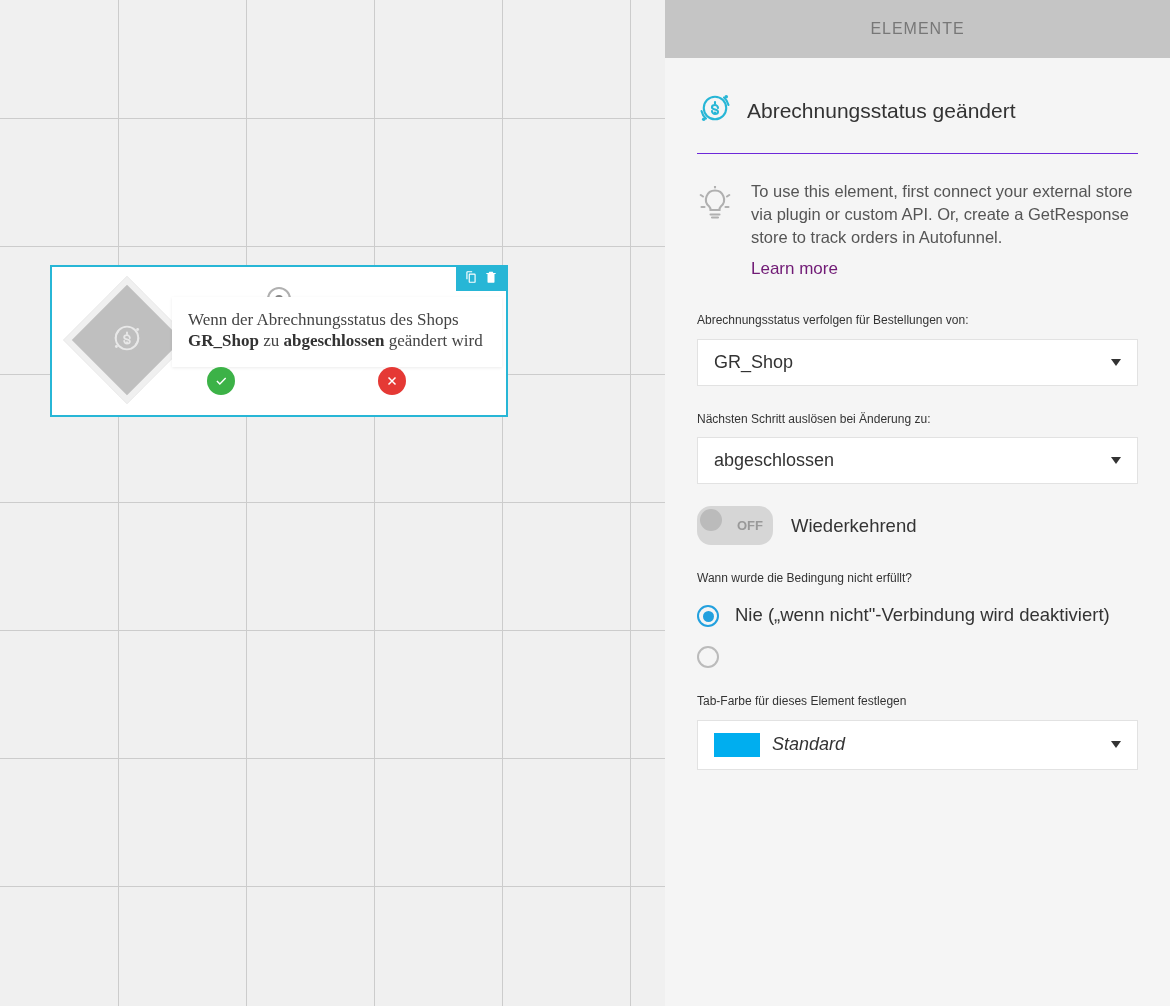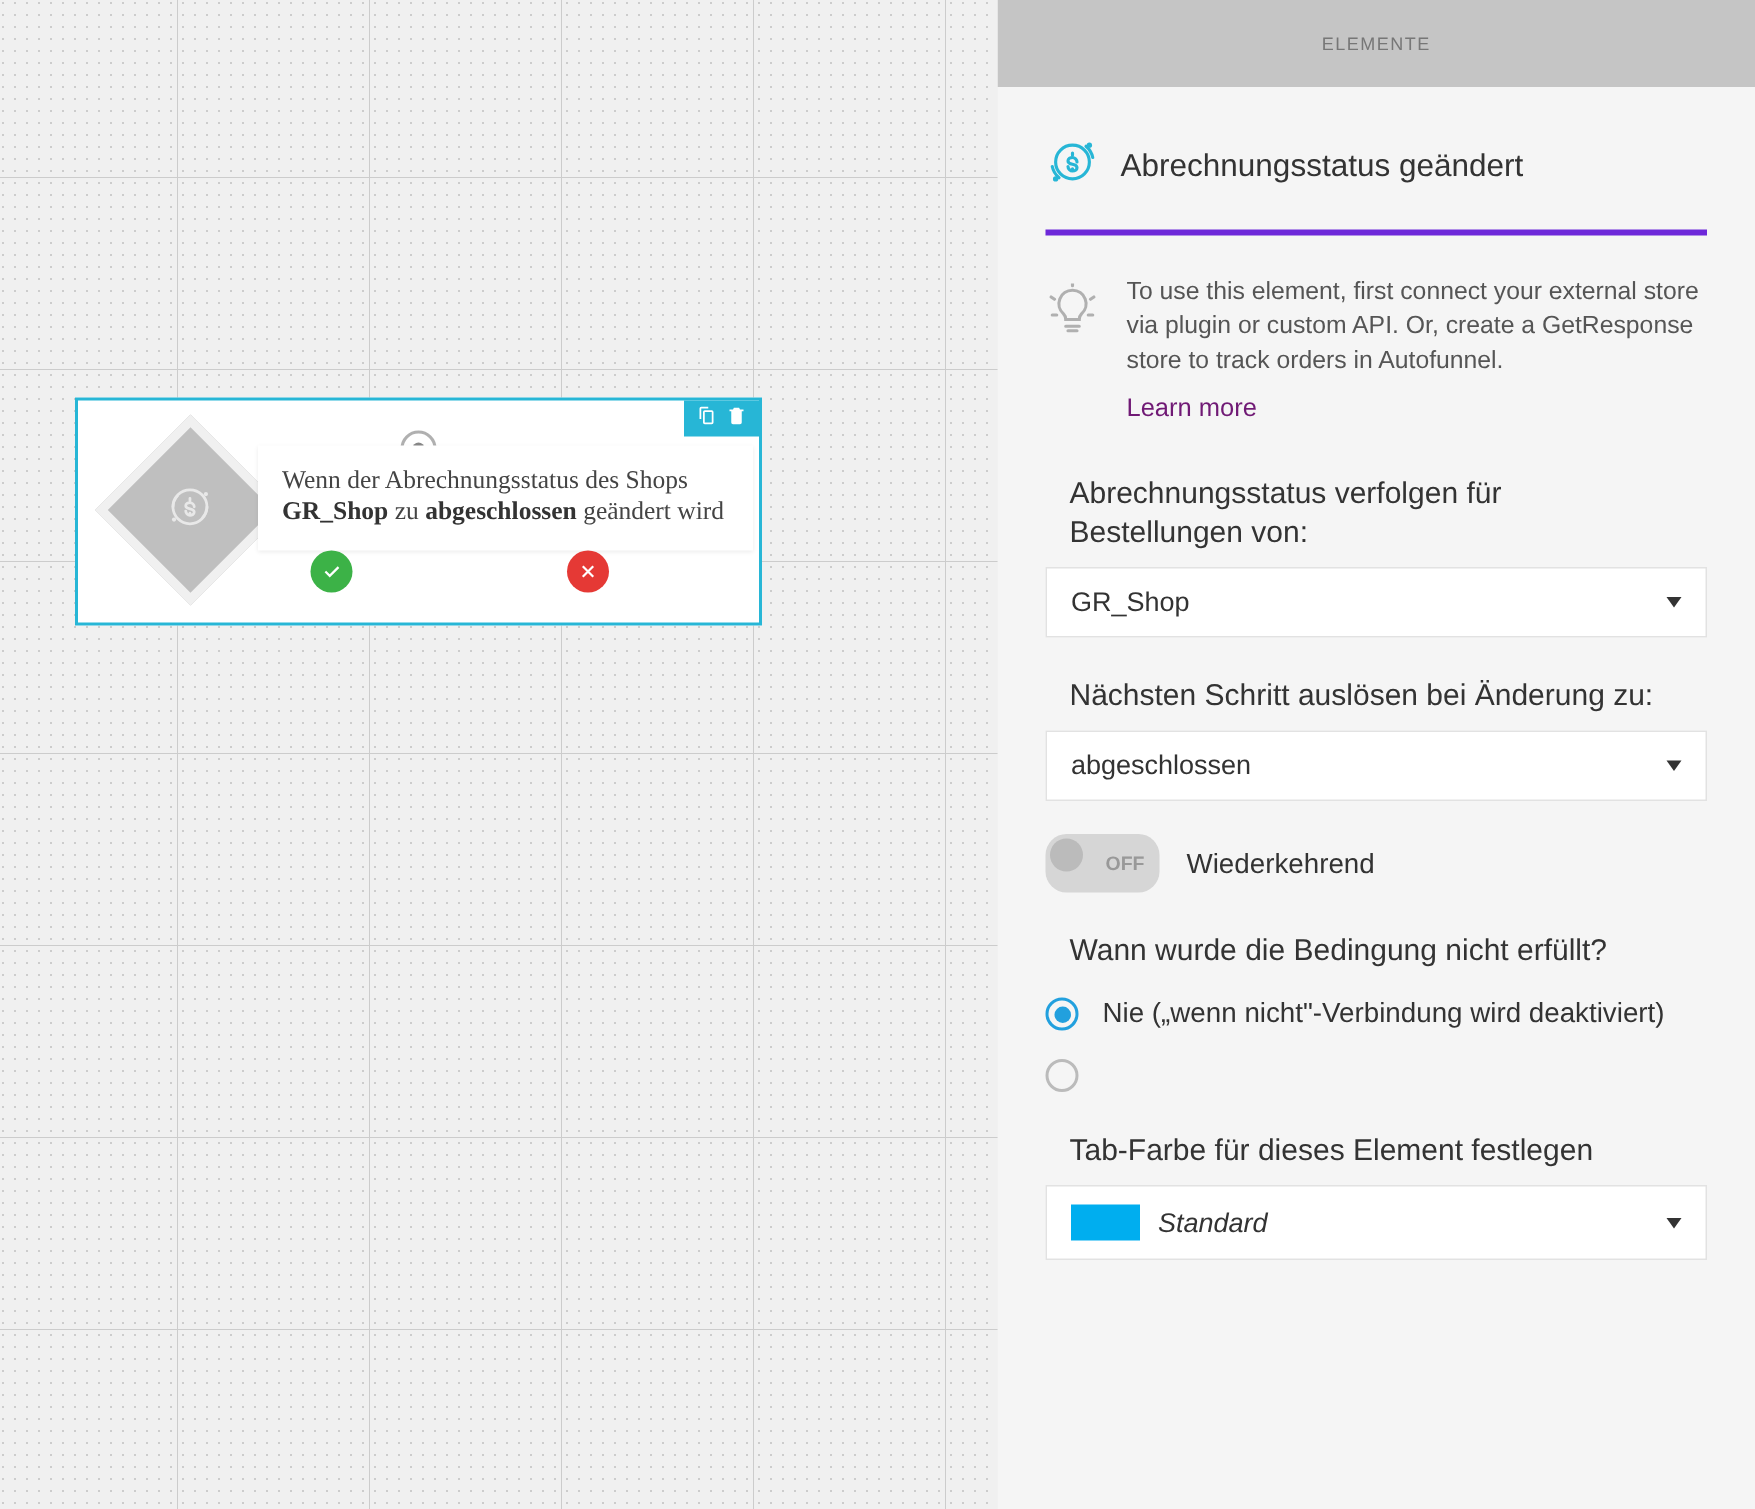--- a/index.html
+++ b/index.html
@@ -74,35 +74,35 @@
   width: 28px; height: 28px; border-radius: 50%;
   display:flex; align-items:center; justify-content:center;
 }
 .check-dot { left: 155px; top: 100px; background: #3cb247; }
 .check-dot svg, .x-dot svg { width: 14px; height: 14px; fill:#fff; stroke:#fff; stroke-width:2.5; }
 .x-dot { left: 326px; top: 100px; background: #e53935; }
 
 
 .sidebar { flex: 1; background: #f5f5f5; display:flex; flex-direction:column; font-size: 17px; color: #555; }
 .tabs { display:flex; height: 58px; }
-.tab { flex:1; display:flex; align-items:center; justify-content:center; font-size: 12px; letter-spacing: 1px; color:#888; background:#dcdcdc; cursor:pointer; }
+.tab { flex:1; display:flex; align-items:center; justify-content:center; font-size: 16px; letter-spacing: 1px; color:#888; background:#dcdcdc; cursor:pointer; }
 .tab.active { background:#c5c5c5; color:#777; }
 .tab.inactive { background:#f0f0f0; color:#999; }
 
 .panel { padding: 32px; overflow-y:auto; }
-.panel-header { display:flex; align-items:center; gap: 14px; border-bottom:4px solid #6d28d9; padding-bottom: 22px; }
+.panel-header { display:flex; align-items:center; gap: 14px; border-bottom:1px solid #6d28d9; padding-bottom: 22px; }
 .panel-header svg { width: 36px; height: 36px; }
 .panel-header h2 { font-size: 21px; font-weight: 400; color:#333; }
 
 .info-block { display:flex; gap: 18px; padding: 26px 0 8px; }
 .info-block svg { width: 36px; height: 36px; flex-shrink:0; margin-top: 6px; }
 .info-text { font-size: 16.5px; color:#555; line-height: 1.4; }
 .info-link { color:#701a75; margin-top: 10px; display:inline-block; cursor:pointer; }
 
-.field-label { font-size: 20px; color:#333; margin: 26px 16px 10px; line-height:1.3; }
+.field-label { font-size: 12px; color:#333; margin: 26px 0 10px; line-height:1.3; }
 .select {
   width: 100%; background:#fff; border:1px solid #e2e2e2;
   padding: 12px 16px; font-size: 18px; color:#333;
   display:flex; align-items:center; justify-content:space-between;
   cursor:pointer;
 }
 .select .caret { border-top: 7px solid #333; border-left:5px solid transparent; border-right:5px solid transparent; }
 
 .toggle-row { display:flex; align-items:center; gap: 18px; margin-top: 22px; }
 .toggle { width: 76px; height: 39px; border-radius: 14px; background:#d6d6d6; position:relative; font-size:13px; font-weight:600; color:#999; display:flex; align-items:center; justify-content:flex-end; padding-right:10px; cursor:pointer; }

